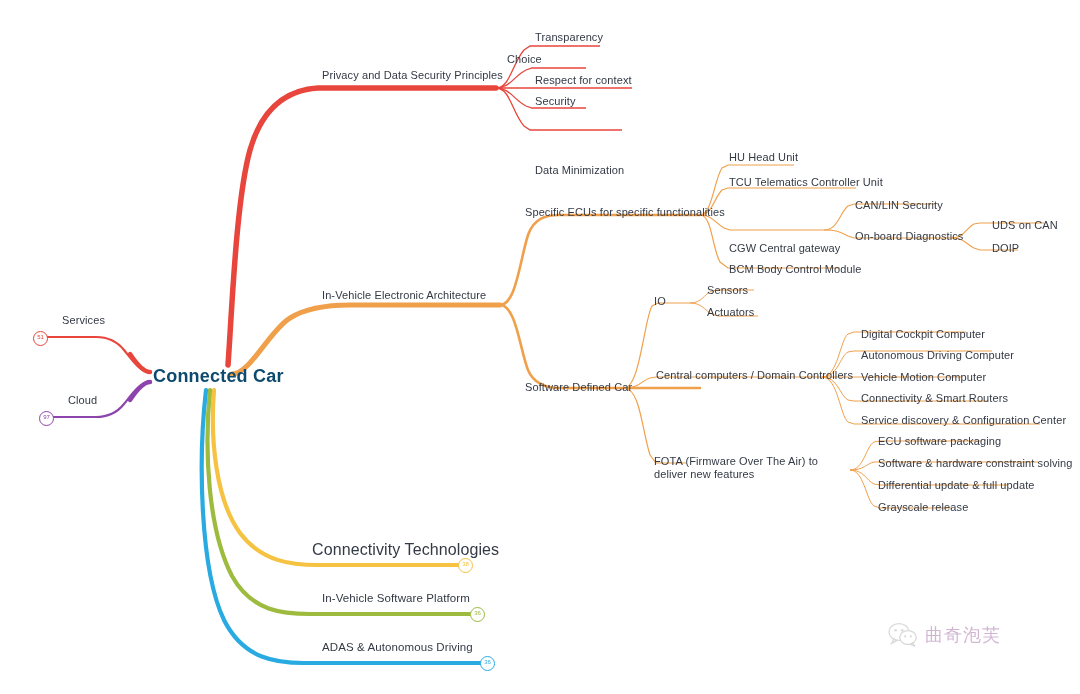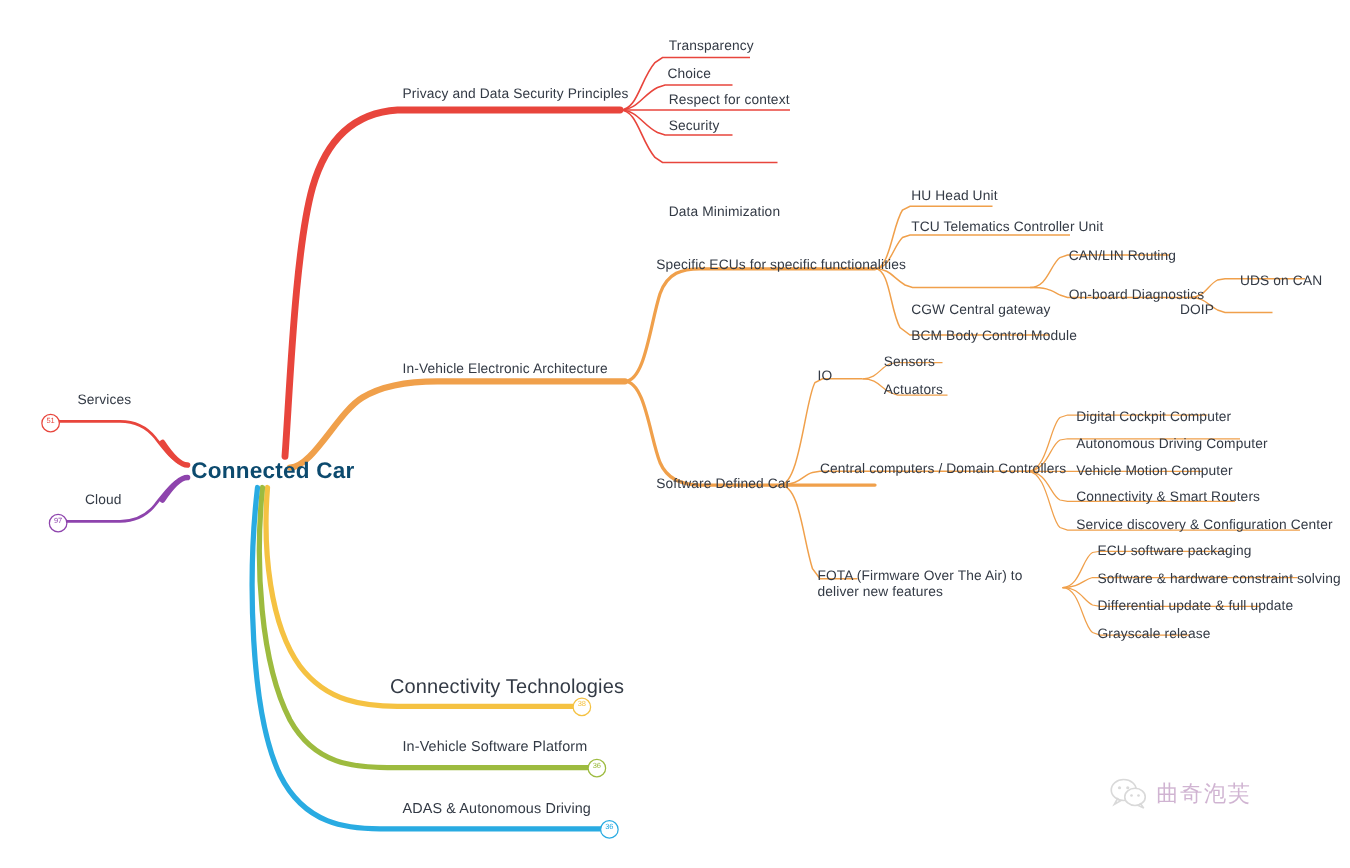--- a/index.html
+++ b/index.html
@@ -122,36 +122,36 @@
 <div class="root-label" style="left:153px;top:366px;">Connected Car</div>
 
 <div class="node-label" style="left:62px;top:314px;">Services</div>
 <div class="badge" style="left:33px;top:331px;color:#e8453c;">51</div>
 
 <div class="node-label" style="left:68px;top:394px;">Cloud</div>
 <div class="badge" style="left:39px;top:411px;color:#8e44ad;">97</div>
 
 <div class="node-label" style="left:322px;top:69px;">Privacy and Data Security Principles</div>
 <div class="node-label" style="left:535px;top:31px;">Transparency</div>
-<div class="node-label" style="left:534px;top:53px;">Choice</div>
+<div class="node-label" style="left:507px;top:53px;">Choice</div>
 <div class="node-label" style="left:535px;top:74px;text-align:right;">Respect for context</div>
 <div class="node-label" style="left:535px;top:95px;">Security</div>
 <div class="node-label" style="left:535px;top:116px;margin-top:48px;">Data Minimization</div>
 
 <div class="node-label" style="left:322px;top:289px;">In-Vehicle Electronic Architecture</div>
 
 <div class="node-label" style="left:525px;top:206px;">Specific ECUs for specific functionalities</div>
 <div class="node-label" style="left:729px;top:151px;">HU Head Unit</div>
 <div class="node-label" style="left:729px;top:176px;">TCU Telematics Controller Unit</div>
 <div class="node-label" style="left:729px;top:242px;">CGW Central gateway</div>
 <div class="node-label" style="left:729px;top:263px;">BCM Body Control Module</div>
-<div class="node-label" style="left:855px;top:199px;">CAN/LIN Routing</div>
+<div class="node-label" style="left:855px;top:199px;">CAN/LIN Security</div>
 <div class="node-label" style="left:855px;top:230px;">On-board Diagnostics</div>
 <div class="node-label" style="left:992px;top:219px;">UDS on CAN</div>
-<div class="node-label" style="left:944px;top:242px;">DOIP</div>
+<div class="node-label" style="left:992px;top:242px;">DOIP</div>
 
 <div class="node-label" style="left:525px;top:381px;">Software Defined Car</div>
 <div class="node-label" style="left:654px;top:295px;">IO</div>
 <div class="node-label" style="left:707px;top:284px;">Sensors</div>
 <div class="node-label" style="left:707px;top:306px;">Actuators</div>
 
 <div class="node-label" style="left:656px;top:369px;">Central computers / Domain Controllers</div>
 <div class="node-label" style="left:861px;top:328px;">Digital Cockpit Computer</div>
 <div class="node-label" style="left:861px;top:349px;">Autonomous Driving Computer</div>
 <div class="node-label" style="left:861px;top:371px;">Vehicle Motion Computer</div>

